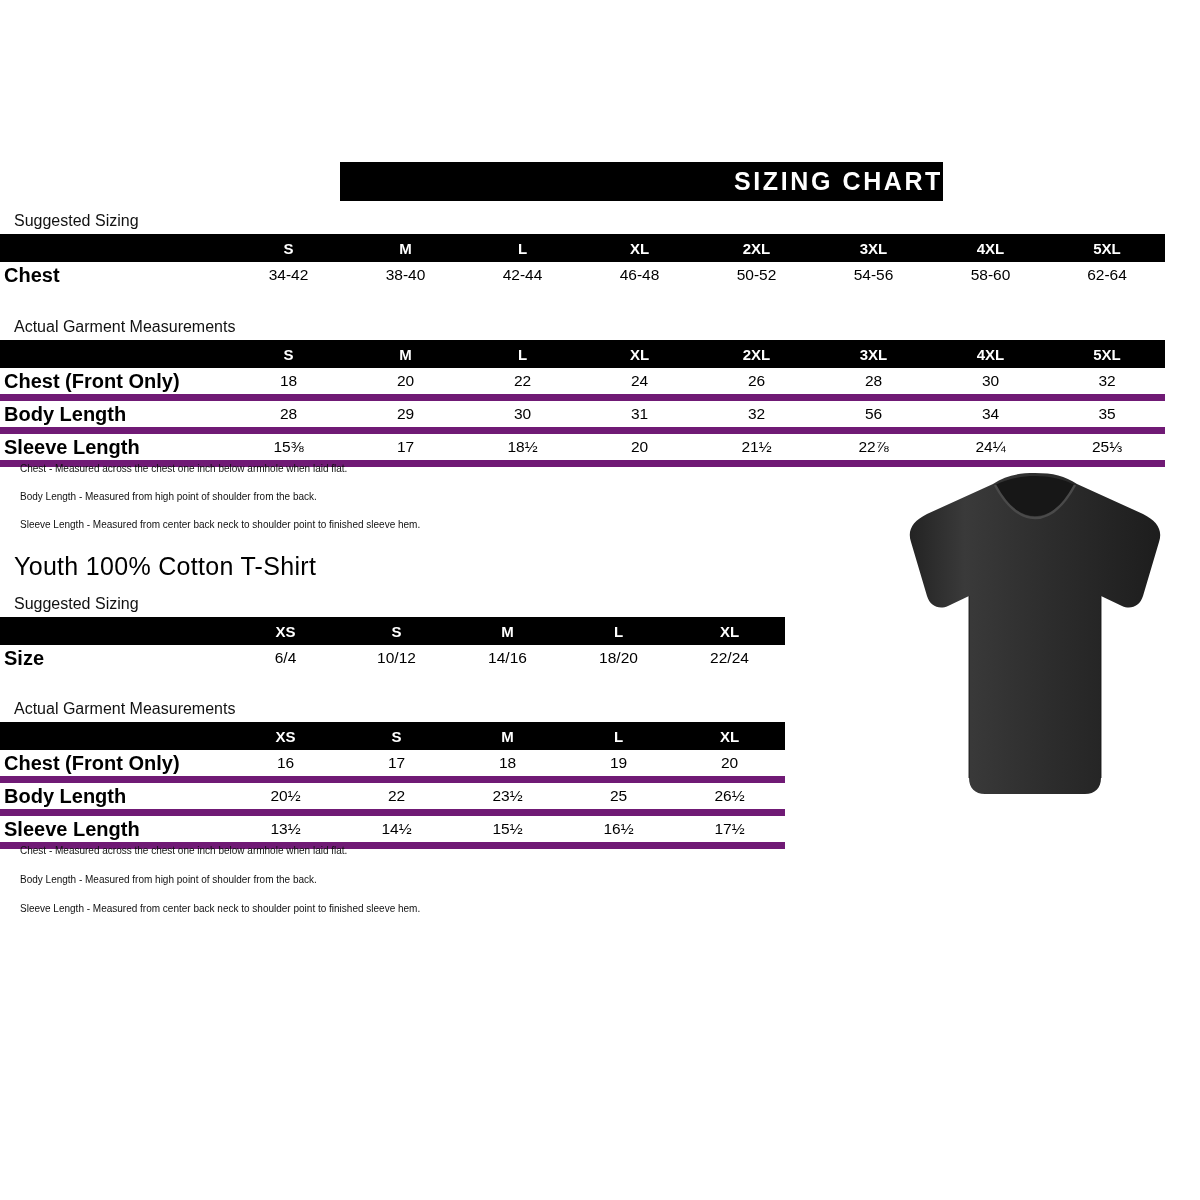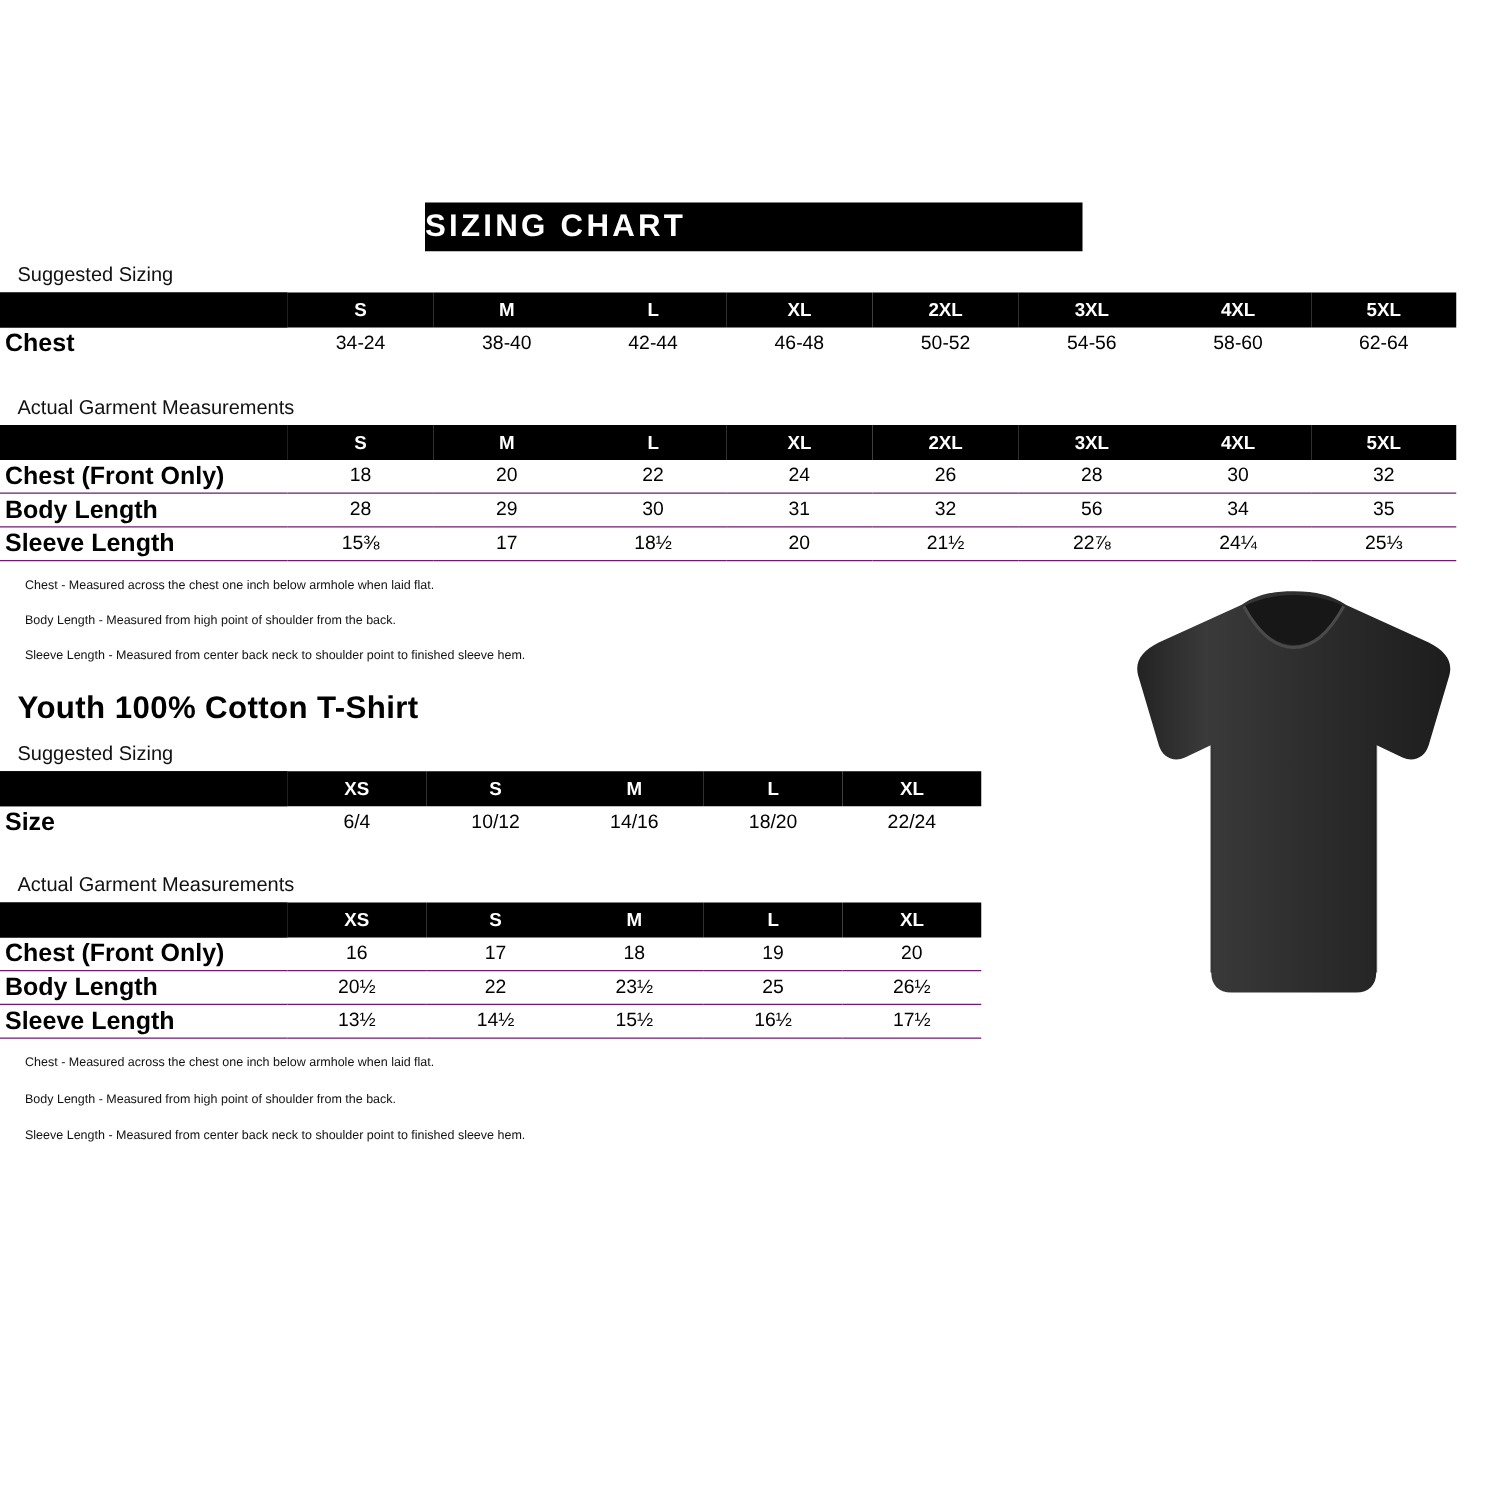--- a/index.html
+++ b/index.html
@@ -31,27 +31,27 @@
     top: 165px;
     font-size: 25px;
     font-weight: 400;
     letter-spacing: 0.3px;
     white-space: nowrap;
   }
   .sizing-banner {
     position: absolute;
     left: 340px;
     top: 162px;
-    width: 526px;
+    width: 603px;
     height: 39px;
     background: #000000;
     color: #ffffff;
     display: flex;
     align-items: center;
-    justify-content: flex-start;
+    justify-content: flex-end;
   }
   .sizing-banner span {
     font-size: 25px;
     font-weight: bold;
     letter-spacing: 2.6px;
   }
 
   .sub-label {
     position: absolute;
     left: 14px;
@@ -89,38 +89,38 @@
   .tbl tbody td.rowhead {
     text-align: left;
     font-weight: bold;
     padding-left: 4px;
     font-size: 20px;
   }
   .tbl thead th.blank {
     background: #000000;
   }
   .rule-row td {
-    border-bottom: 1px solid #701a75;
+    border-bottom: 7px solid #701a75;
   }
 
   
   .note {
     position: absolute;
     left: 20px;
     font-size: 10px;
     color: #111;
     white-space: nowrap;
   }
 
   .youth-title {
     position: absolute;
     left: 14px;
     top: 552px;
     font-size: 25px;
-    font-weight: 700;
+    font-weight: 400;
     letter-spacing: 0.3px;
     white-space: nowrap;
   }
 
   
   .shirt-wrap {
     position: absolute;
     left: 885px;
     top: 470px;
     width: 300px;
@@ -161,21 +161,21 @@
         <th>XL</th>
         <th>2XL</th>
         <th>3XL</th>
         <th>4XL</th>
         <th>5XL</th>
       </tr>
     </thead>
     <tbody>
       <tr>
         <td class="rowhead">Chest</td>
-        <td>34-24</td>
+        <td>34-42</td>
         <td>38-40</td>
         <td>42-44</td>
         <td>46-48</td>
         <td>50-52</td>
         <td>54-56</td>
         <td>58-60</td>
         <td>62-64</td>
       </tr>
     </tbody>
   </table>

